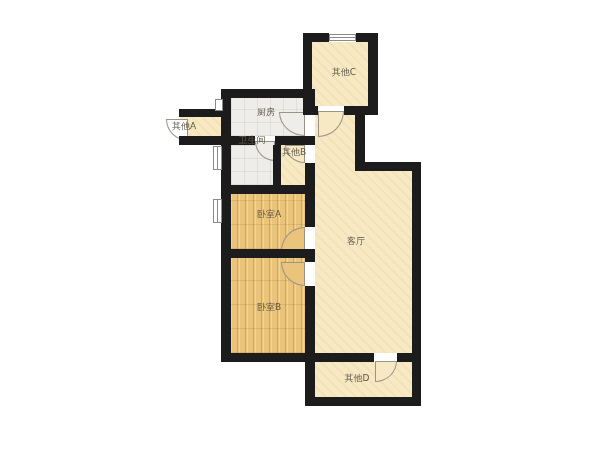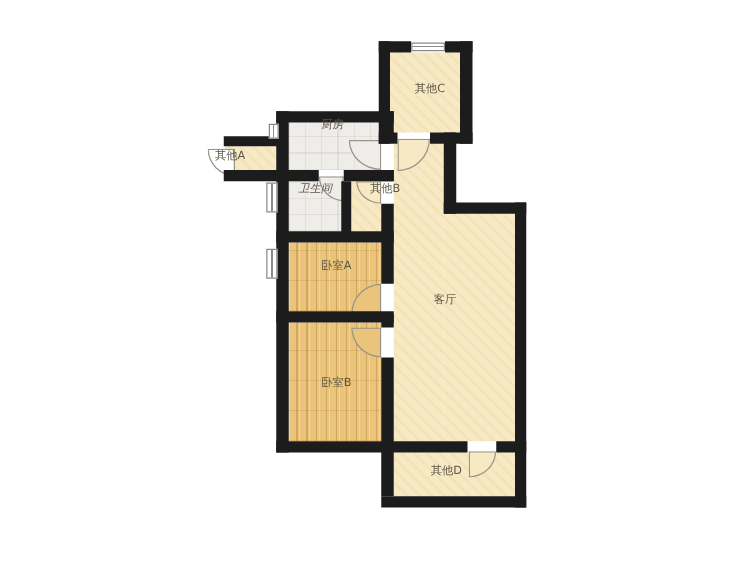--- a/index.html
+++ b/index.html
@@ -85,22 +85,22 @@
   <div class="wall" style="left:221px;top:353px;width:153px;height:9px;"></div>
   <div class="wall" style="left:397px;top:353px;width:24px;height:9px;"></div>
   <div class="wall" style="left:221px;top:89px;width:10px;height:273px;"></div>
 
   <div class="win win-h" style="left:329px;top:34px;width:27px;height:7px;"></div>
   <div class="win win-v" style="left:213px;top:146px;width:9px;height:24px;"></div>
   <div class="win win-v" style="left:213px;top:199px;width:9px;height:24px;"></div>
   <div class="win win-v" style="left:215px;top:99px;width:8px;height:12px;"></div>
 
   <div class="room-label" style="left:184px;top:126px;">其他A</div>
-  <div class="room-label" style="left:266px;top:101px;">厨房</div>
+  <div class="room-label" style="left:266px;top:112px;">厨房</div>
   <div class="room-label" style="left:344px;top:72px;">其他C</div>
-  <div class="room-label" style="left:252px;top:152px;font-style:italic;">卫生间</div>
-  <div class="room-label" style="left:308px;top:152px;">其他B</div>
+  <div class="room-label" style="left:252px;top:140px;">卫生间</div>
+  <div class="room-label" style="left:294px;top:152px;">其他B</div>
   <div class="room-label" style="left:269px;top:214px;">卧室A</div>
   <div class="room-label" style="left:356px;top:241px;">客厅</div>
   <div class="room-label" style="left:269px;top:307px;">卧室B</div>
   <div class="room-label" style="left:357px;top:378px;">其他D</div>
 
 </div>
 
 </body></html>

